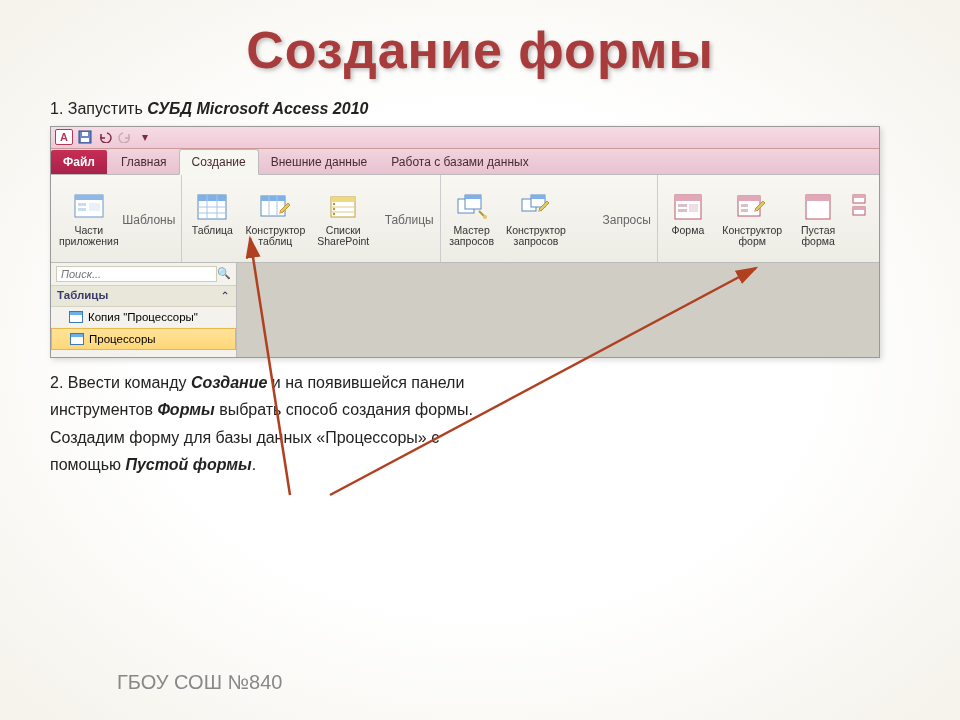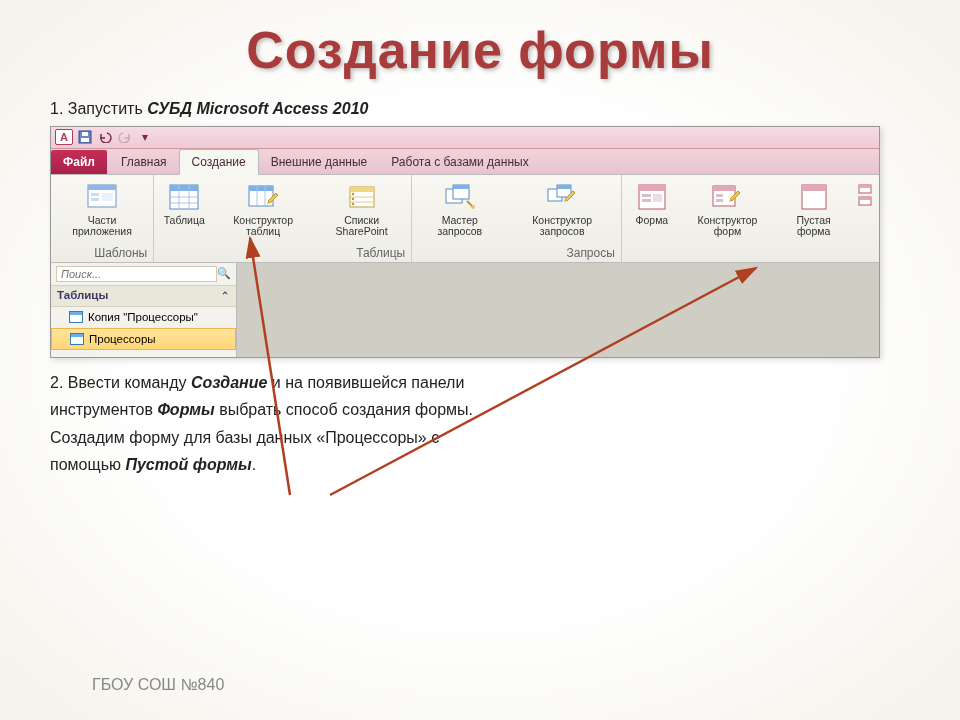--- a/index.html
+++ b/index.html
@@ -93,21 +93,21 @@
   }
   .ribbon {
     background: linear-gradient(#f8f7f2, #edece5);
     display: flex;
     border-bottom: 1px solid #bbb;
     min-height: 88px;
   }
   .group {
     border-right: 1px solid #ccc;
     padding: 4px 6px 2px 6px;
-    display: flex; flex-direction: column;
+    display: flex; flex-direction: row;
     align-items: center;
   }
   .group-items { display: flex; gap: 8px; flex: 1; align-items: flex-start; }
   .group-label {
     font-size: 12px; color: #666; text-align: right;
     width: 100%; padding-top: 2px;
   }
   .rbtn {
     display: flex; flex-direction: column; align-items: center;
     gap: 2px; padding: 2px 2px; min-width: 48px;
@@ -173,22 +173,22 @@
       linear-gradient(#fff,#fff);
     border: 1px solid #3a7ab0;
   }
   .content-area {
     flex: 1; height: 94px;
     background: #cfcdc4;
   }
 
   .footer {
     position: absolute;
-    bottom: 26px; left: 92px;
-    color: #888; font-size: 16px; text-align: right;
+    bottom: 26px; left: 117px;
+    color: #888; font-size: 20px; text-align: right;
   }
 
   
   .arrow-svg {
     position: absolute;
     pointer-events: none;
   }
 </style>
 </head>
 <body>

